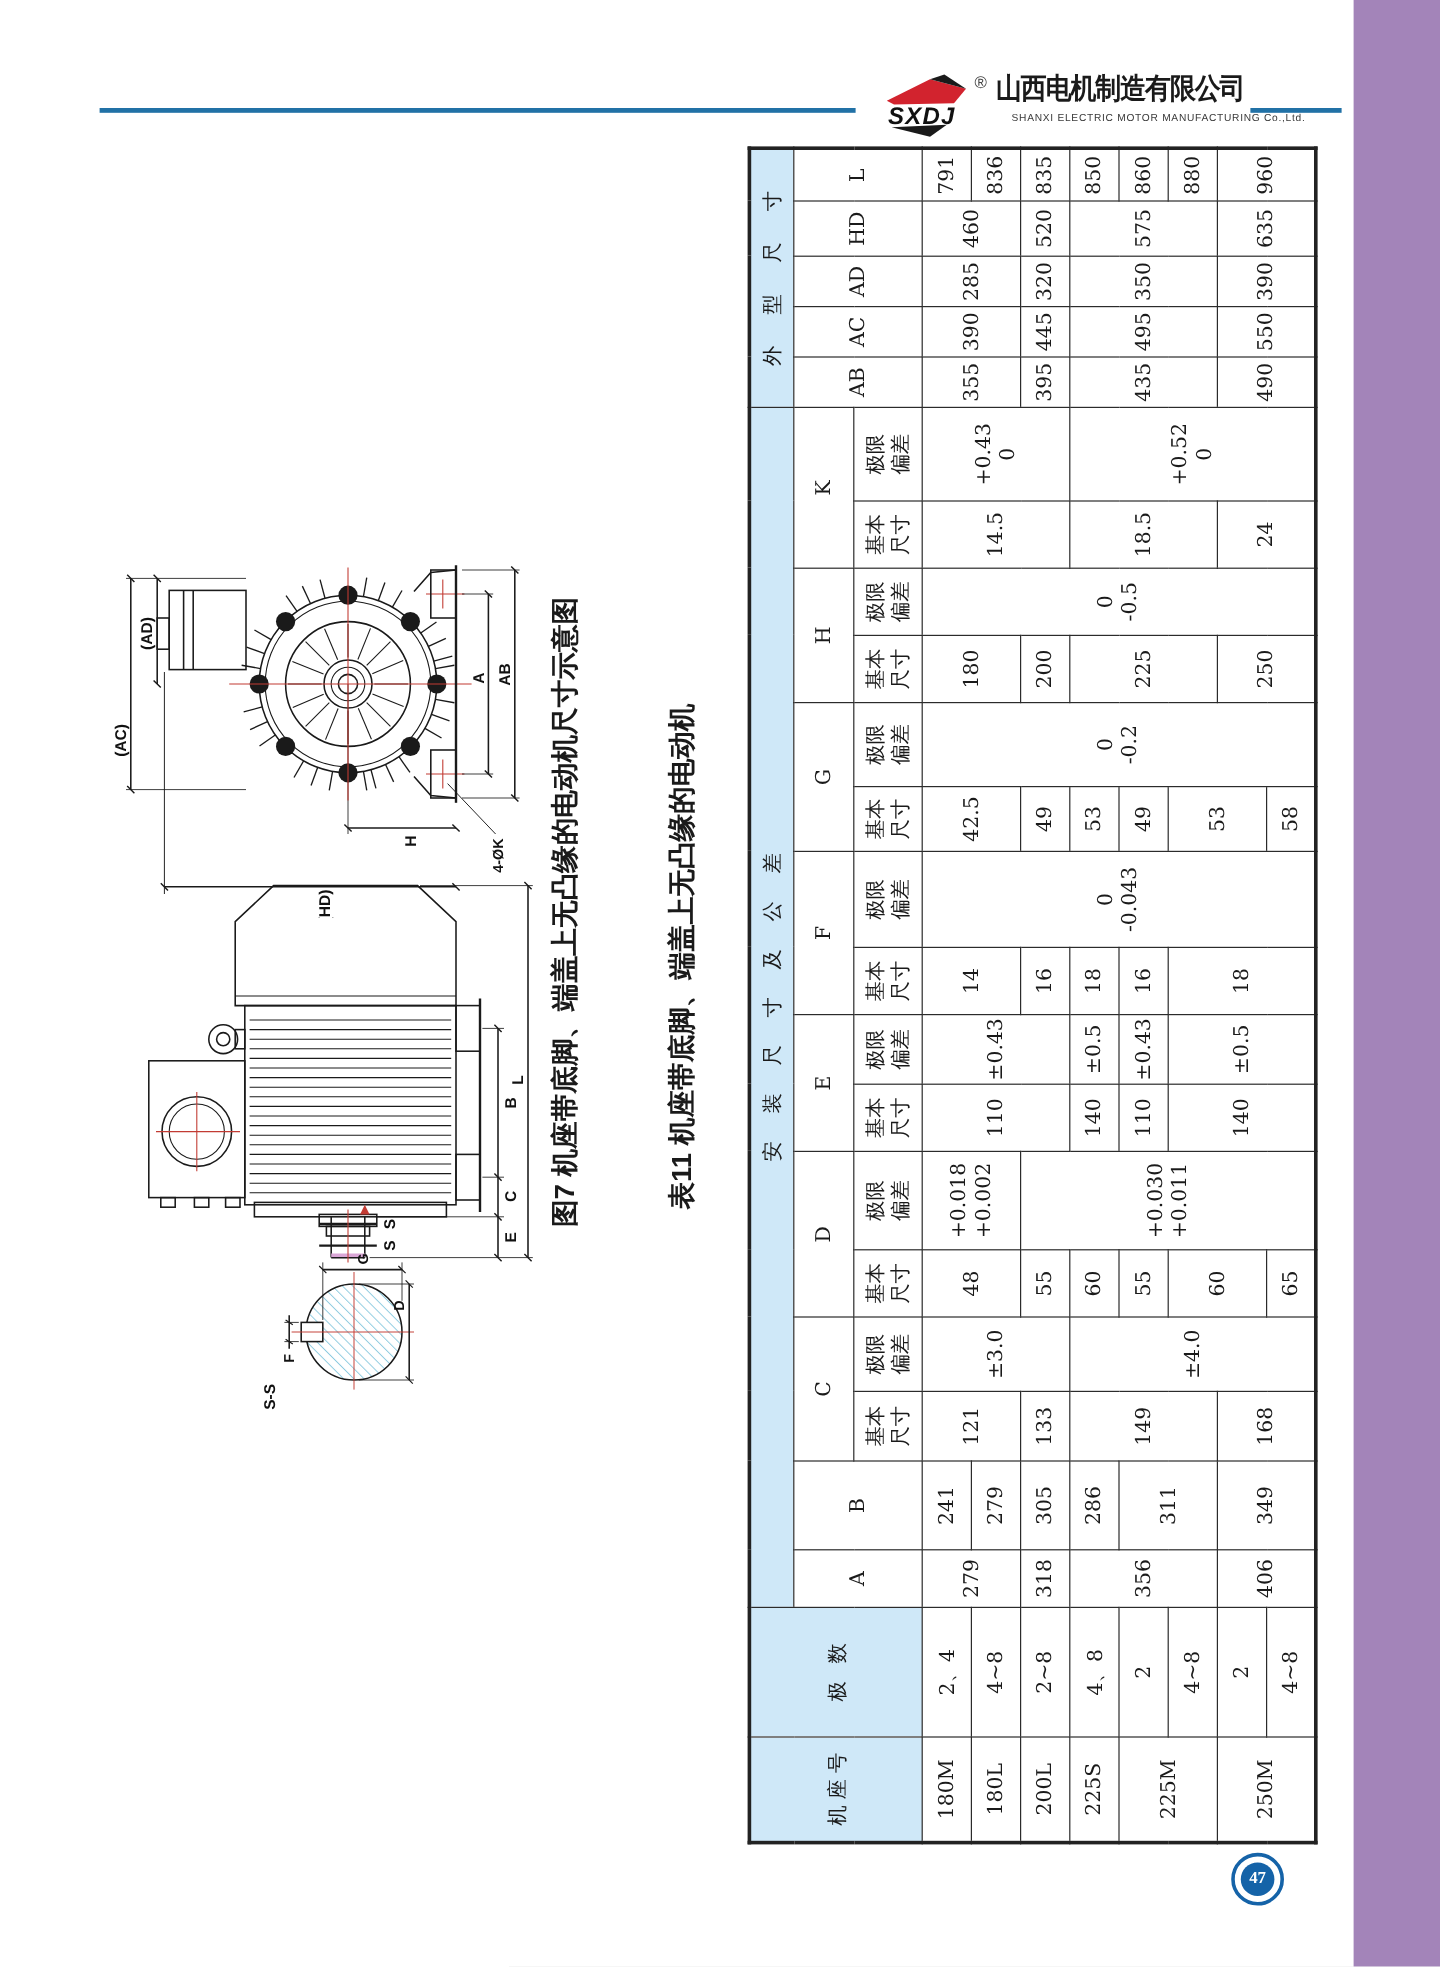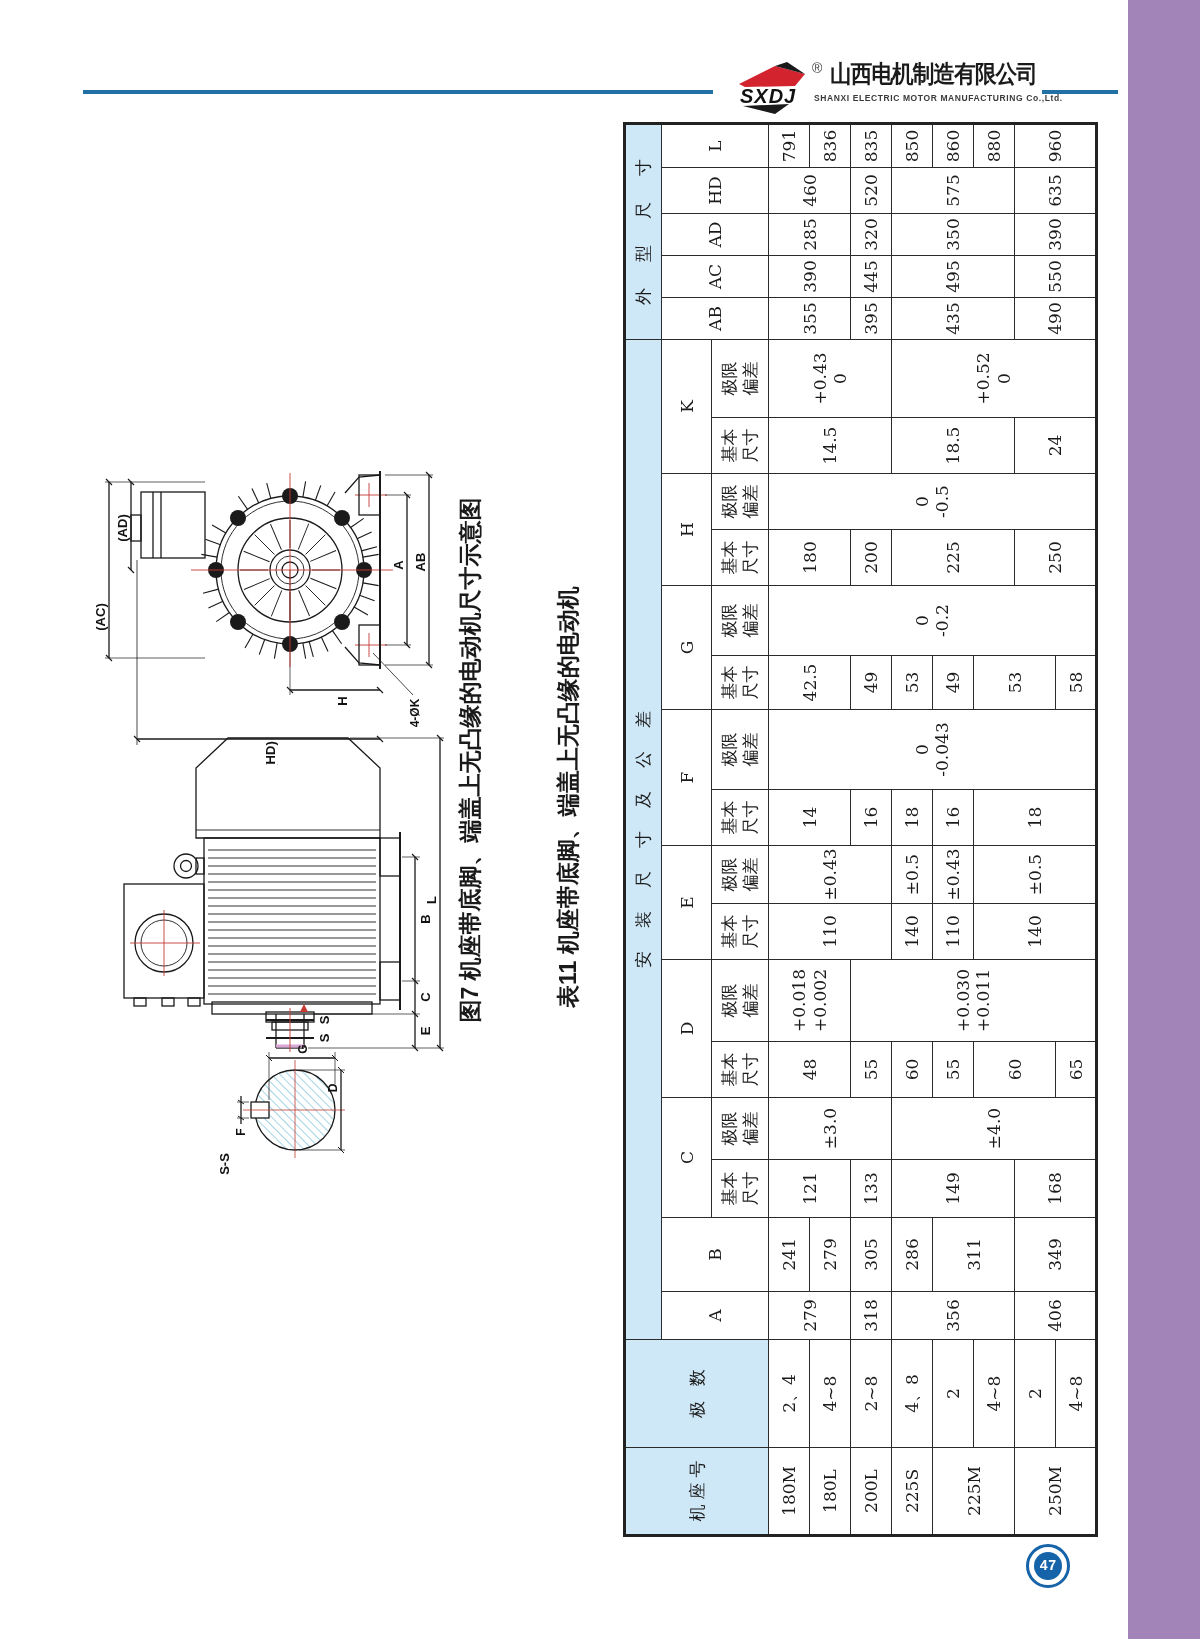--- a/index.html
+++ b/index.html
@@ -3,21 +3,21 @@
 <meta charset="utf-8">
 <style>
   html,body{margin:0;padding:0;background:#e8e8e8;}
   #page{position:relative;width:1200px;height:1639px;background:#ffffff;overflow:hidden;
         font-family:"Liberation Sans",sans-serif;color:#1a1a1a;}
   .rot{position:absolute;transform-origin:0 0;}
   
   .rule{position:absolute;height:4px;background:#2171a6;}
   #company-cn{position:absolute;left:830px;top:58px;font-size:24px;font-weight:700;
       letter-spacing:-1px;transform:scaleX(0.9);transform-origin:left top;white-space:nowrap;}
-  #company-en{position:absolute;left:814px;top:93px;font-size:8.5px;font-weight:700;
+  #company-en{position:absolute;left:843px;top:93px;font-size:8.5px;font-weight:400;
       letter-spacing:0.6px;color:#3a3a3a;white-space:nowrap;}
   #reg{position:absolute;left:812px;top:60px;font-size:14px;color:#444;}
   
   #sidebar{position:absolute;left:1128px;top:0;width:72px;height:1639px;background:#a384b9;}
   
   .vcaption{font-size:23px;font-weight:700;text-align:center;white-space:nowrap;
       font-family:"Liberation Sans",sans-serif;}
   
   table.dim{border-collapse:collapse;table-layout:fixed;width:1412px;background:#fff;
       font-family:"DejaVu Serif",serif;}
@@ -29,21 +29,21 @@
   td.grp2{letter-spacing:26px;text-indent:26px;}
   td.hfr{letter-spacing:5px;text-indent:5px;}
   td.sub{font-size:14px;white-space:pre-line;line-height:1.25;font-family:"Liberation Sans",sans-serif;}
   td.tol{white-space:pre-line;font-size:15px;line-height:1.2;}
   tr.h1{height:37px;} tr.h2{height:50px;} tr.h3{height:57px;} tr.dr{height:41px;}
   
   #badge{position:absolute;left:1026px;top:1544px;width:38px;height:38px;border-radius:50%;
       border:3px solid #1563a8;background:#fff;display:flex;align-items:center;justify-content:center;}
   #badge .in{width:28px;height:28px;border-radius:50%;background:#1563a8;color:#fff;
       font-size:14px;font-weight:700;display:flex;align-items:center;justify-content:center;
-      font-family:Liberation Mono, monospace;}
+      font-family:Liberation Serif, serif;}
   svg text{font-family:"Liberation Sans",sans-serif;font-weight:700;fill:#111;}
   svg line,svg path,svg circle,svg rect,svg polygon,svg polyline{vector-effect:none;}
 </style>
 </head>
 <body>
 
 <div id="page">
 
   <div id="sidebar"></div>
 

